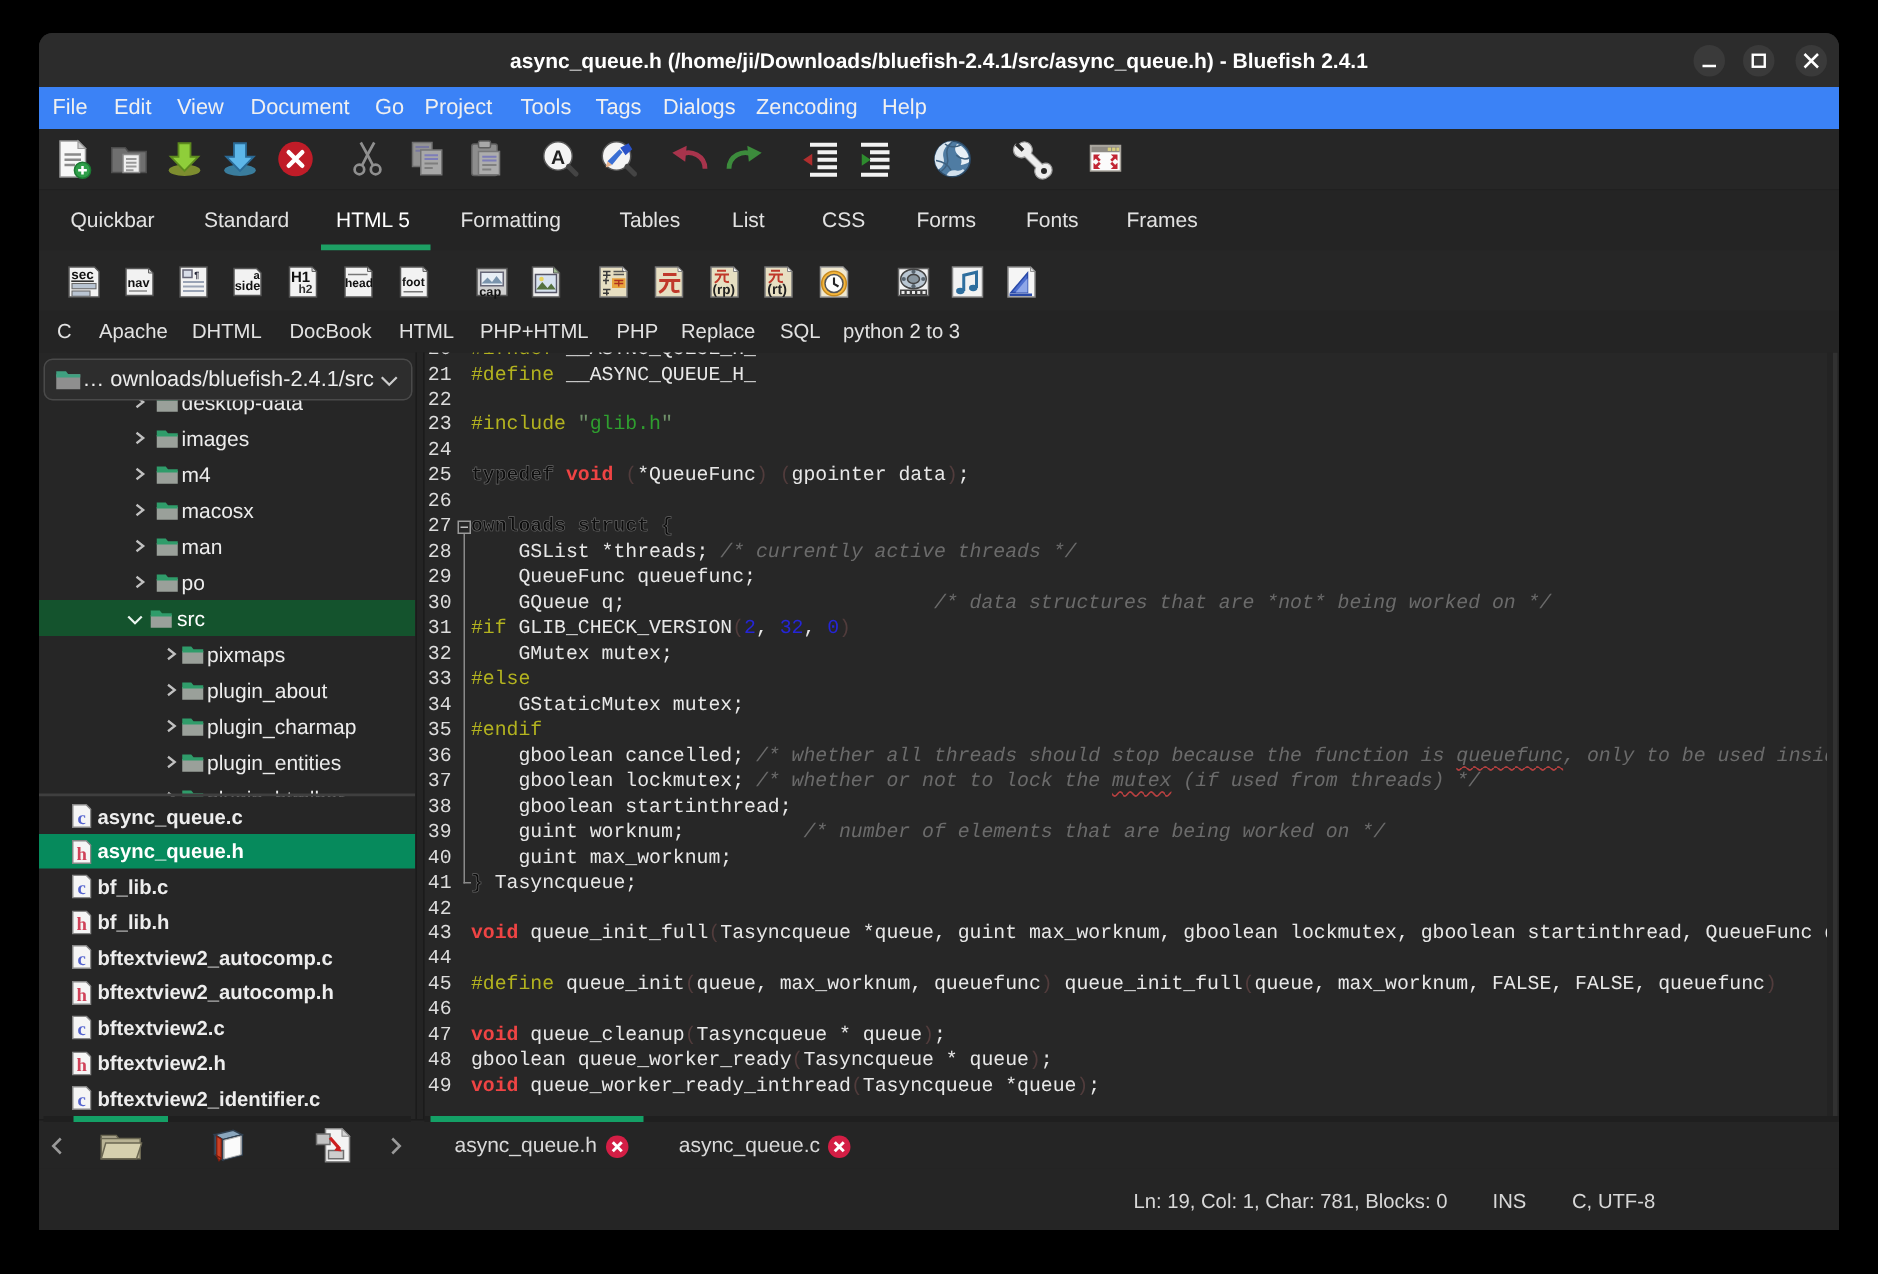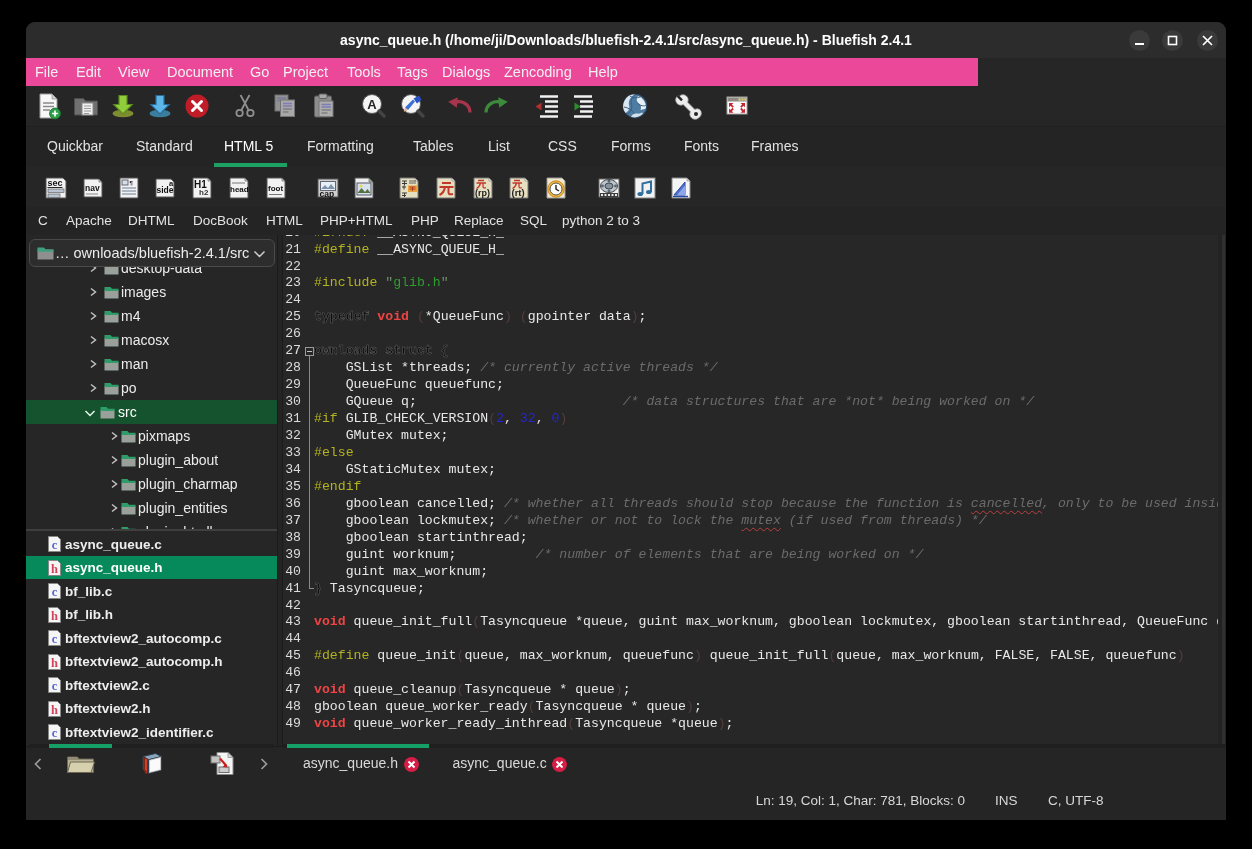--- a/index.html
+++ b/index.html
@@ -7,21 +7,21 @@
           font-family:"Liberation Sans",sans-serif;}
   #win{position:absolute;left:26px;top:22px;width:1200px;height:798px;background:#262626;
        border-radius:9px 9px 0 0;overflow:hidden;}
   .abs{position:absolute;}
   
   #titlebar{position:absolute;left:0;top:0;width:1200px;height:36px;background:#2c2c2c;}
   #title{position:absolute;left:0;right:0;top:0;height:36px;line-height:37px;text-align:center;
          color:#ffffff;font-size:14px;font-weight:bold;}
   .wbtn{position:absolute;top:8px;width:21px;height:21px;border-radius:50%;background:#3a3a3a;}
   
-  #menubar{position:absolute;left:0;top:36px;width:952px;height:28px;background:#ec4899;}
+  #menubar{position:absolute;left:0;top:36px;width:1200px;height:28px;background:#3b82f6;}
   .mitem{position:absolute;top:0;height:28px;line-height:28px;color:#f0f0f0;font-size:14.5px;}
   
   #toolbar{position:absolute;left:0;top:64px;width:1200px;height:40px;background:#262626;
            border-bottom:1px solid #202020;}
   .ticon{position:absolute;top:6px;width:28px;height:28px;}
   
   #tabrow1{position:absolute;left:0;top:105px;width:1200px;height:40px;background:#242424;}
   .tab1{position:absolute;top:0;height:40px;line-height:38px;color:#e2e2e2;font-size:14px;}
   #tab1-underline{position:absolute;left:188px;top:36px;width:73px;height:4px;background:#1da064;}
   
@@ -619,21 +619,21 @@
       <div class="cl" style="top:91.2px"><span class="ln">26</span><span class="fm"></span></div>
       <div class="cl" style="top:108.2px"><span class="ln">27</span><span class="fm"></span><span class="kd">ownloads struct {</span></div>
       <div class="cl" style="top:125.2px"><span class="ln">28</span><span class="fm"></span>    GSList *threads; <span class="cm">/* currently active threads */</span></div>
       <div class="cl" style="top:142.1px"><span class="ln">29</span><span class="fm"></span>    QueueFunc queuefunc;</div>
       <div class="cl" style="top:159.1px"><span class="ln">30</span><span class="fm"></span>    GQueue q;                          <span class="cm">/* data structures that are *not* being worked on */</span></div>
       <div class="cl" style="top:176px"><span class="ln">31</span><span class="fm"></span><span class="pp">#if</span> GLIB_CHECK_VERSION<span class="pa">(</span><span class="nu">2</span>, <span class="nu">32</span>, <span class="nu">0</span><span class="pa">)</span></div>
       <div class="cl" style="top:193px"><span class="ln">32</span><span class="fm"></span>    GMutex mutex;</div>
       <div class="cl" style="top:209.9px"><span class="ln">33</span><span class="fm"></span><span class="pp">#else</span></div>
       <div class="cl" style="top:226.9px"><span class="ln">34</span><span class="fm"></span>    GStaticMutex mutex;</div>
       <div class="cl" style="top:243.8px"><span class="ln">35</span><span class="fm"></span><span class="pp">#endif</span></div>
-      <div class="cl" style="top:260.8px"><span class="ln">36</span><span class="fm"></span>    gboolean cancelled; <span class="cm">/* whether all threads should stop because the function is <span class="sp">cancelled</span>, only to be used inside async_queue.c */</span></div>
+      <div class="cl" style="top:260.8px"><span class="ln">36</span><span class="fm"></span>    gboolean cancelled; <span class="cm">/* whether all threads should stop because the function is <span class="sp">queuefunc</span>, only to be used inside async_queue.c */</span></div>
       <div class="cl" style="top:277.7px"><span class="ln">37</span><span class="fm"></span>    gboolean lockmutex; <span class="cm">/* whether or not to lock the <span class="sp">mutex</span> (if used from threads) */</span></div>
       <div class="cl" style="top:294.7px"><span class="ln">38</span><span class="fm"></span>    gboolean startinthread;</div>
       <div class="cl" style="top:311.6px"><span class="ln">39</span><span class="fm"></span>    guint worknum;          <span class="cm">/* number of elements that are being worked on */</span></div>
       <div class="cl" style="top:328.6px"><span class="ln">40</span><span class="fm"></span>    guint max_worknum;</div>
       <div class="cl" style="top:345.5px"><span class="ln">41</span><span class="fm"></span><span class="kd">}</span> Tasyncqueue;</div>
       <div class="cl" style="top:362.5px"><span class="ln">42</span><span class="fm"></span></div>
       <div class="cl" style="top:379.4px"><span class="ln">43</span><span class="fm"></span><span class="kw">void</span> queue_init_full<span class="pa">(</span>Tasyncqueue *queue, guint max_worknum, gboolean lockmutex, gboolean startinthread, QueueFunc queuefunc;</div>
       <div class="cl" style="top:396.4px"><span class="ln">44</span><span class="fm"></span></div>
       <div class="cl" style="top:413.3px"><span class="ln">45</span><span class="fm"></span><span class="pp">#define</span> queue_init<span class="pa">(</span>queue, max_worknum, queuefunc<span class="pa">)</span> queue_init_full<span class="pa">(</span>queue, max_worknum, FALSE, FALSE, queuefunc<span class="pa">)</span></div>
       <div class="cl" style="top:430.3px"><span class="ln">46</span><span class="fm"></span></div>

